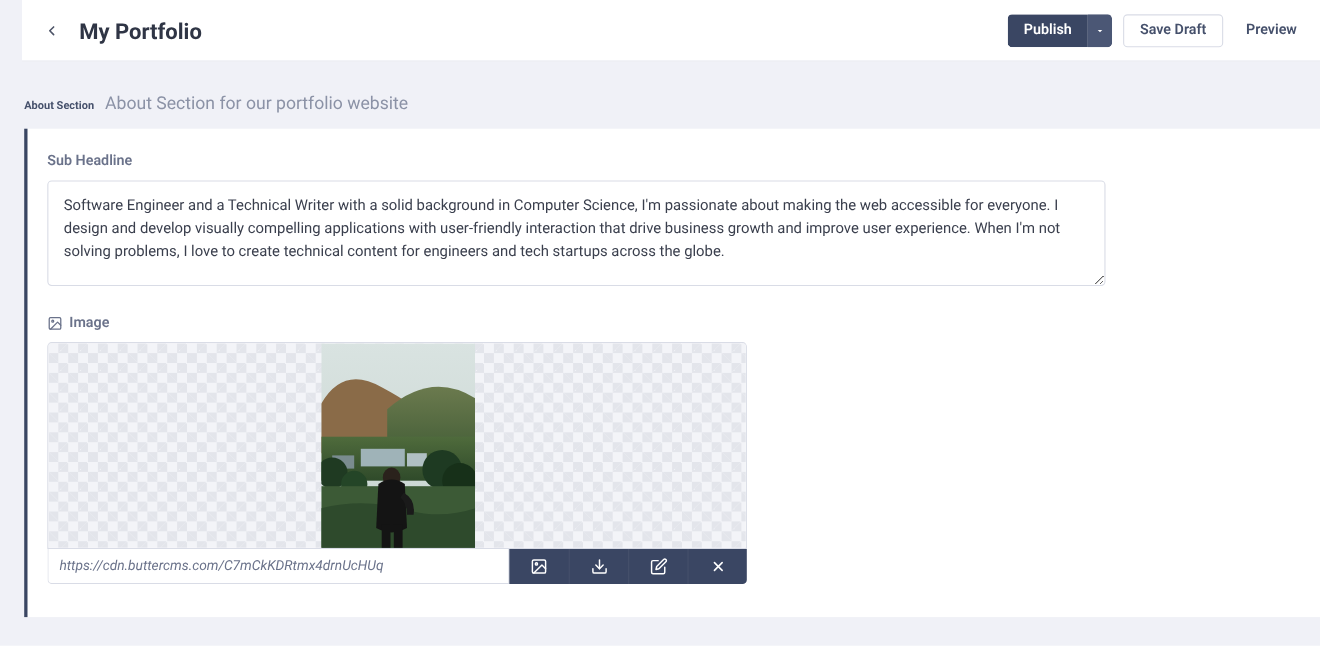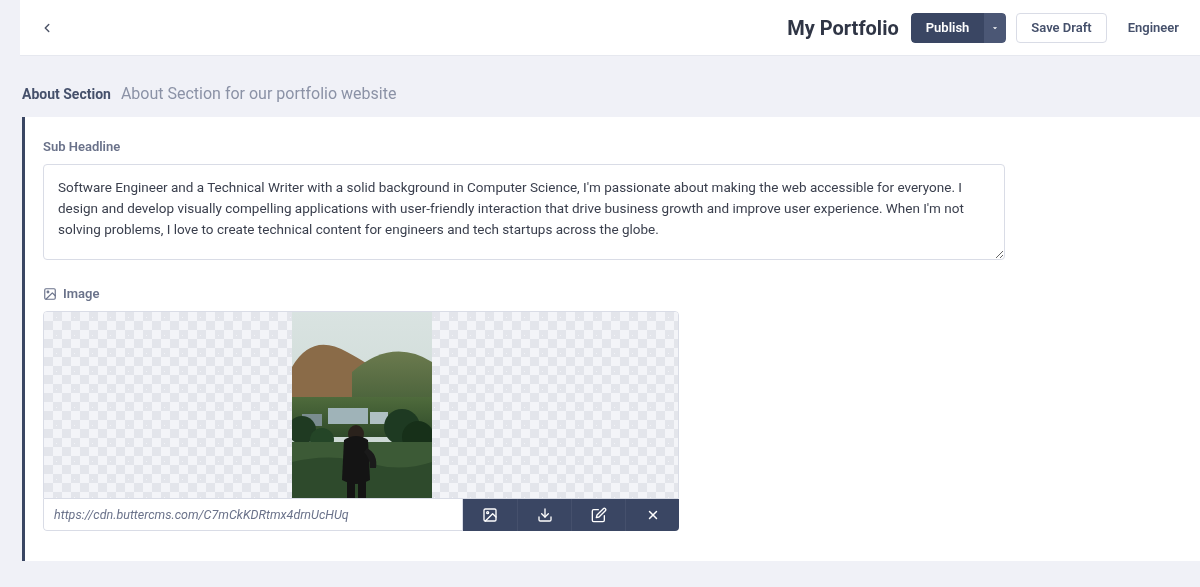--- a/index.html
+++ b/index.html
@@ -14,21 +14,20 @@
   
   .topbar {
     background: #fff;
     height: 56px;
     padding: 0 14px;
     display: flex;
     align-items: center;
     gap: 12px;
     margin-left: 20px;
     border-bottom: 1px solid #e6e8ef;
-    text-align: right;
   }
   .back-btn {
     width: 26px; height: 26px;
     display: flex; align-items: center; justify-content: center;
     cursor: pointer;
     color: #4d5467;
   }
   .page-title {
     font-size: 20px;
     font-weight: 700;
@@ -83,21 +82,21 @@
   .content {
     padding: 28px 0 0 22px;
   }
   .section-header {
     display: flex;
     align-items: baseline;
     gap: 10px;
     margin-bottom: 14px;
   }
   .section-title {
-    font-size: 14px;
+    font-size: 10px;
     font-weight: 700;
     color: #45506b;
   }
   .section-desc {
     font-size: 16px;
     color: #8b92a6;
   }
 
   .card {
     background: #fff;
@@ -207,21 +206,21 @@
   <div class="action-group">
     <div class="btn-publish-wrap">
       <div class="btn btn-primary">Publish</div>
       <div class="btn-primary-caret">
         <svg width="10" height="10" viewBox="0 0 24 24" fill="#fff">
             <path d="M7 10l5 5 5-5z"></path>
           </svg>
       </div>
     </div>
     <div class="btn btn-secondary">Save Draft</div>
-    <div class="btn btn-ghost">Engineer</div>
+    <div class="btn btn-ghost">Preview</div>
   </div>
 </div>
 
 <div class="content">
   <div class="section-header">
     <div class="section-title">About Section</div>
     <div class="section-desc">About Section for our portfolio website</div>
   </div>
 
   <div class="card">

